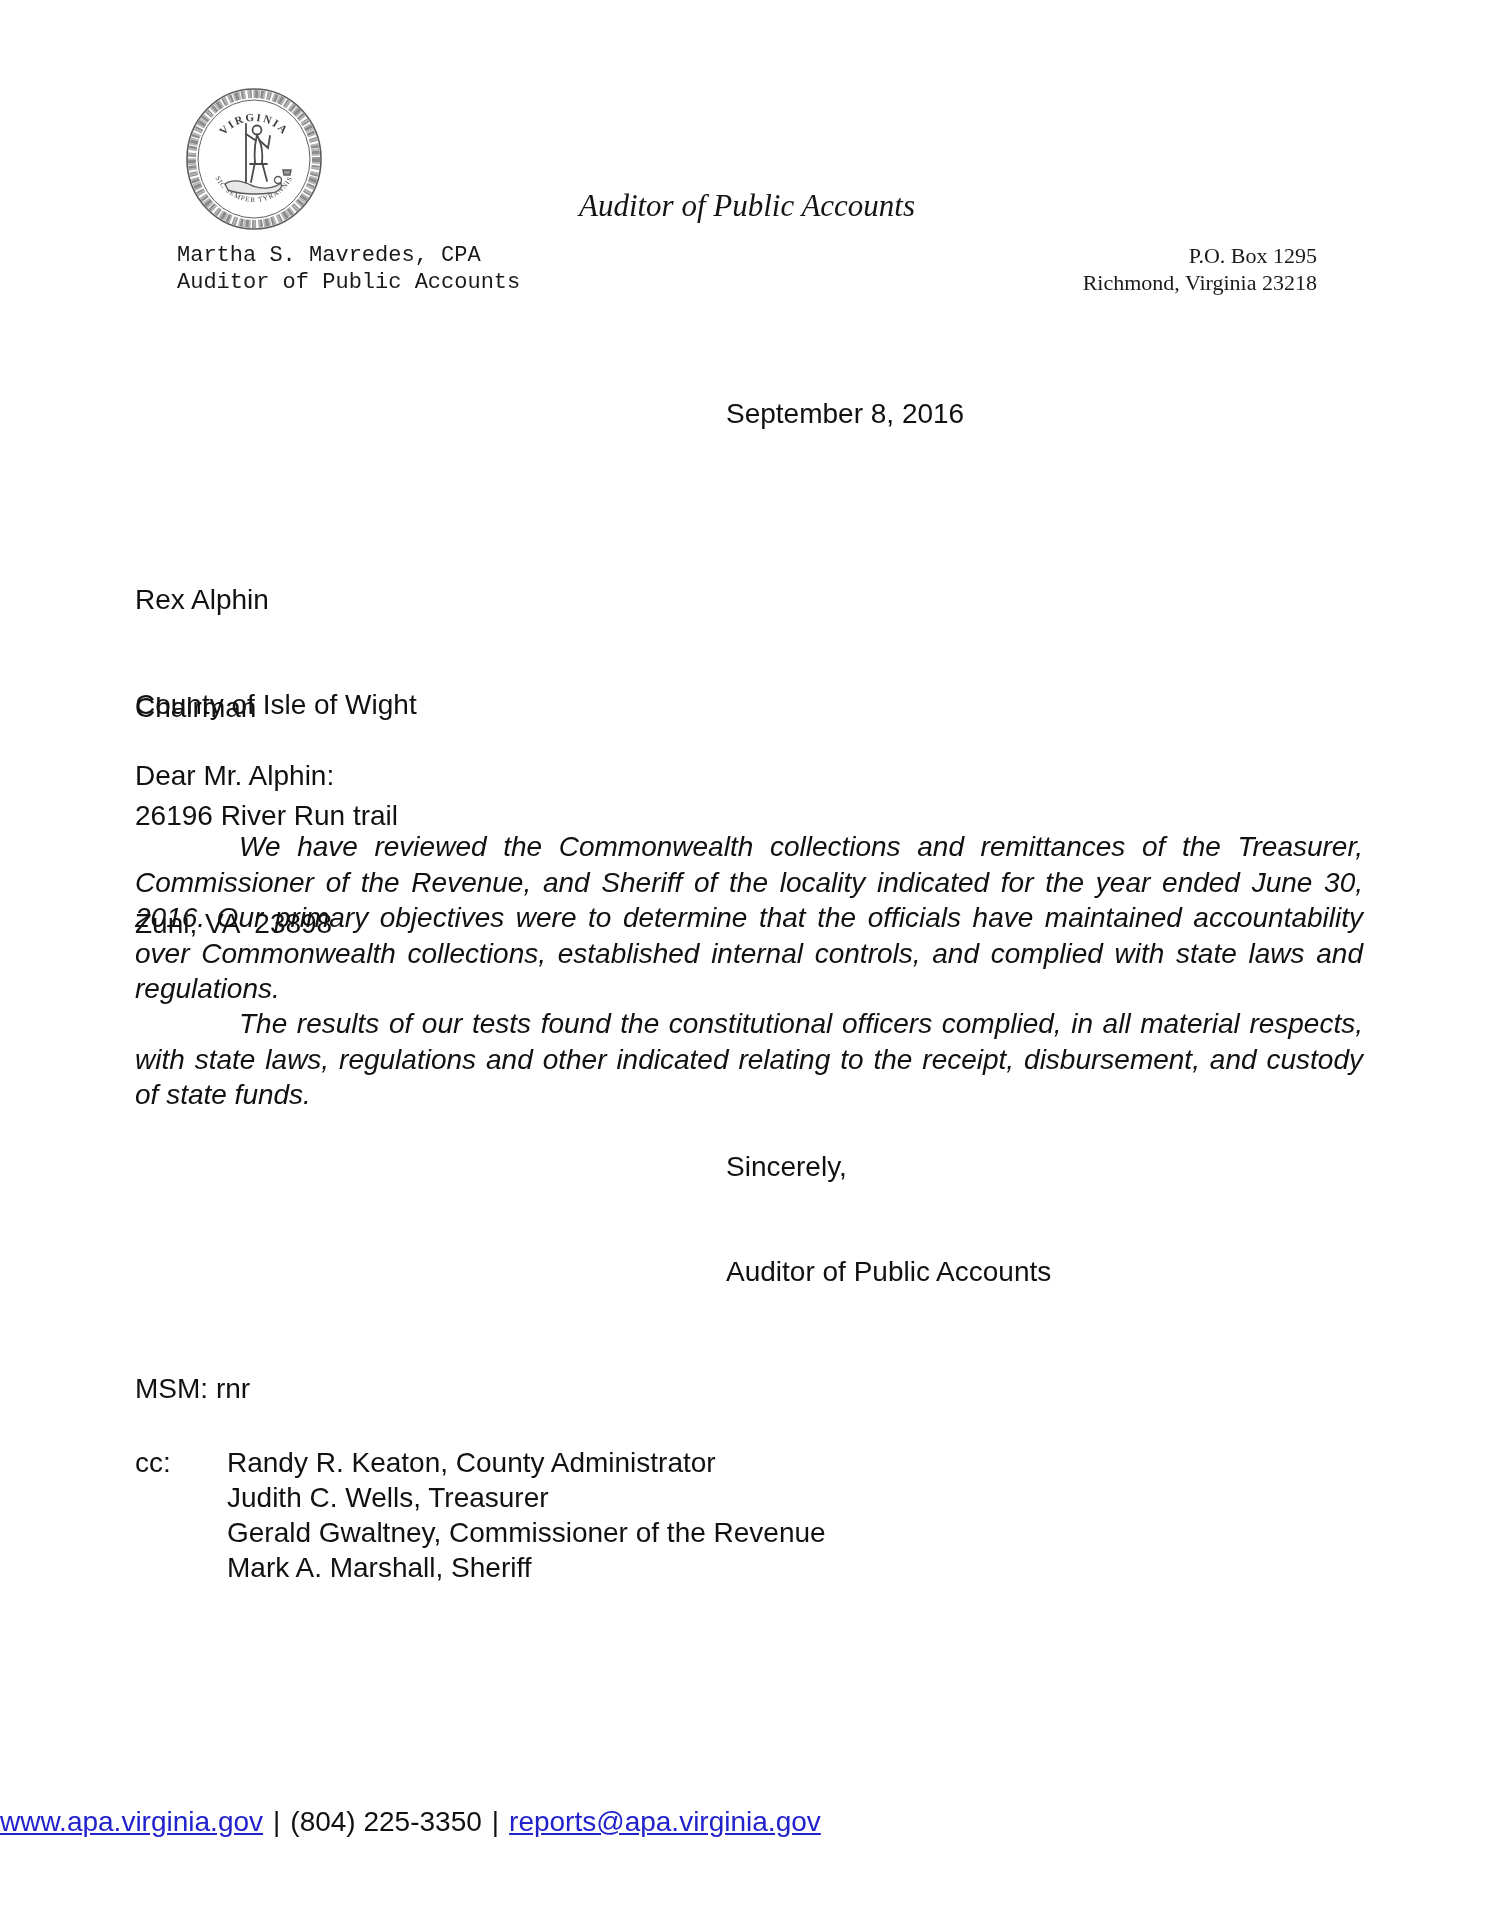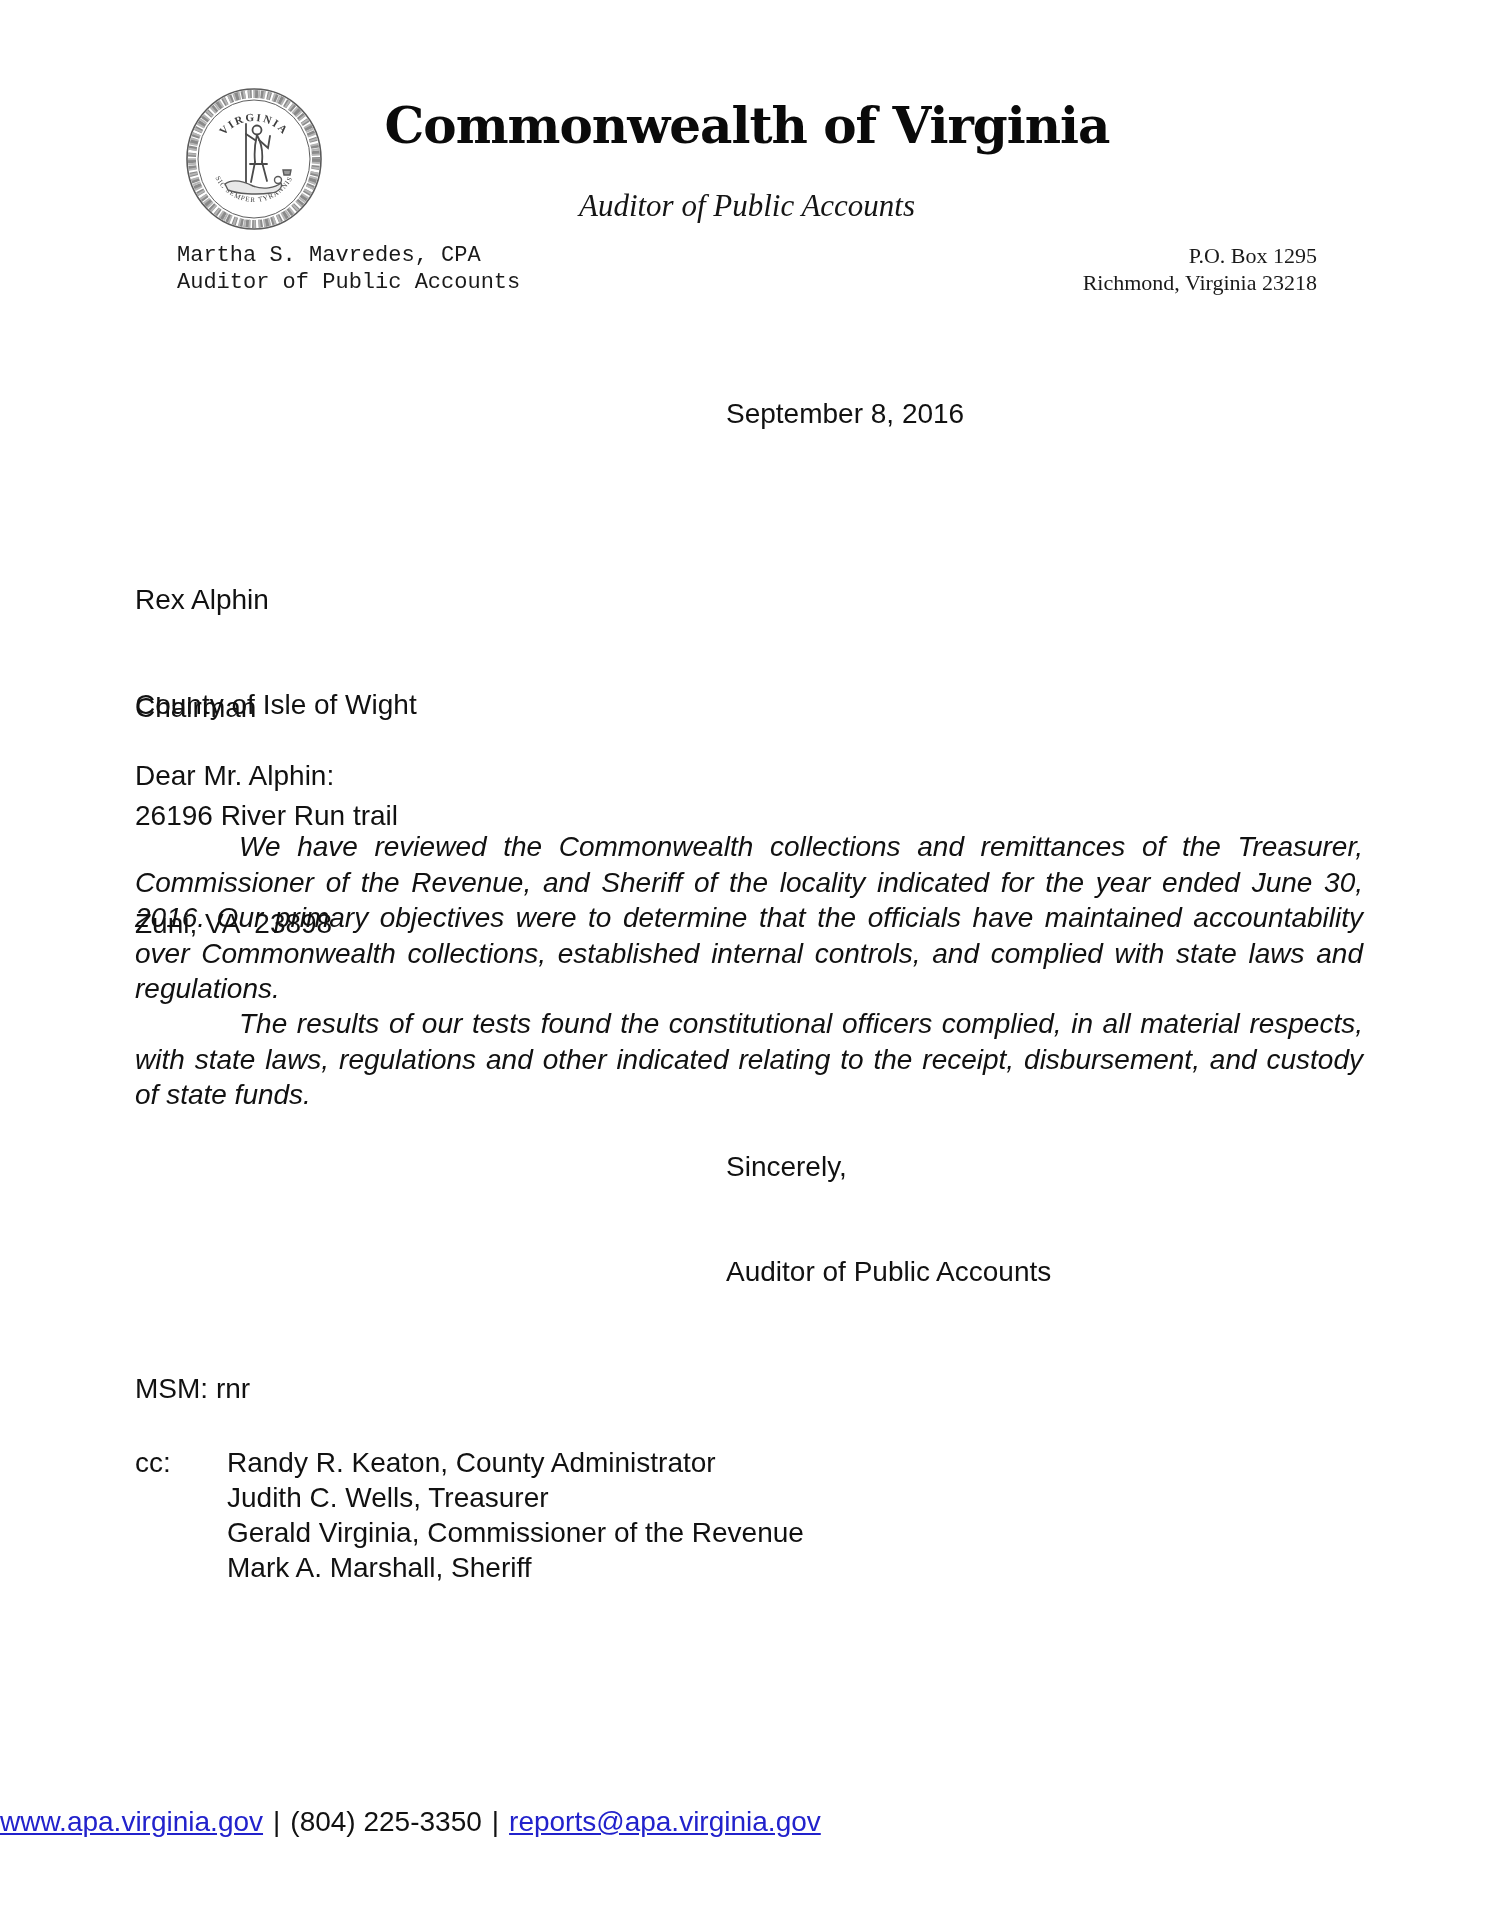--- a/index.html
+++ b/index.html
@@ -102,21 +102,20 @@
       </g>
 
       <g stroke="#5a5a5a" fill="#e8e8e8" stroke-width="1.4">
         <path d="M 42,98 C 50,92 62,96 70,100 C 80,104 92,102 98,97 C 100,101 96,106 88,107 C 74,109 54,108 45,104 Z"></path>
         <circle cx="95" cy="94" r="3.5" fill="#ffffff"></circle>
         <path d="M 100,84 l 8,0 l -1,5 l -6,0 Z" fill="#9a9a9a"></path>
       </g>
     </svg>
   </div>
 
-  <div class="org-title">Commonwealth of Virginia</div>
   <div class="org-subtitle">Auditor of Public Accounts</div>
 
   <div class="official-block">
     <div>Martha S. Mavredes, CPA</div>
     <div>Auditor of Public Accounts</div>
   </div>
 
   <div class="addr-block">
     <div>P.O. Box 1295</div>
     <div>Richmond, Virginia 23218</div>
@@ -141,21 +140,21 @@
   <div class="closing">Sincerely,</div>
   <div class="sig-title">Auditor of Public Accounts</div>
 
   <div class="reference">MSM: rnr</div>
 
   <div class="cc-block">
     <div class="cc-label">cc:</div>
     <div class="cc-list">
       <div>Randy R. Keaton, County Administrator</div>
       <div>Judith C. Wells, Treasurer</div>
-      <div>Gerald Virginia, Commissioner of the Revenue</div>
+      <div>Gerald Gwaltney, Commissioner of the Revenue</div>
       <div>Mark A. Marshall, Sheriff</div>
     </div>
   </div>
 
   <div class="footer">
     <a class="link" style="color: rgb(34, 34, 204);">www.apa.virginia.gov</a><span class="sep">|</span><span>(804) 225-3350</span><span class="sep">|</span><a class="link" style="color: rgb(34, 34, 204);">reports@apa.virginia.gov</a>
   </div>
 
 </div>
 

